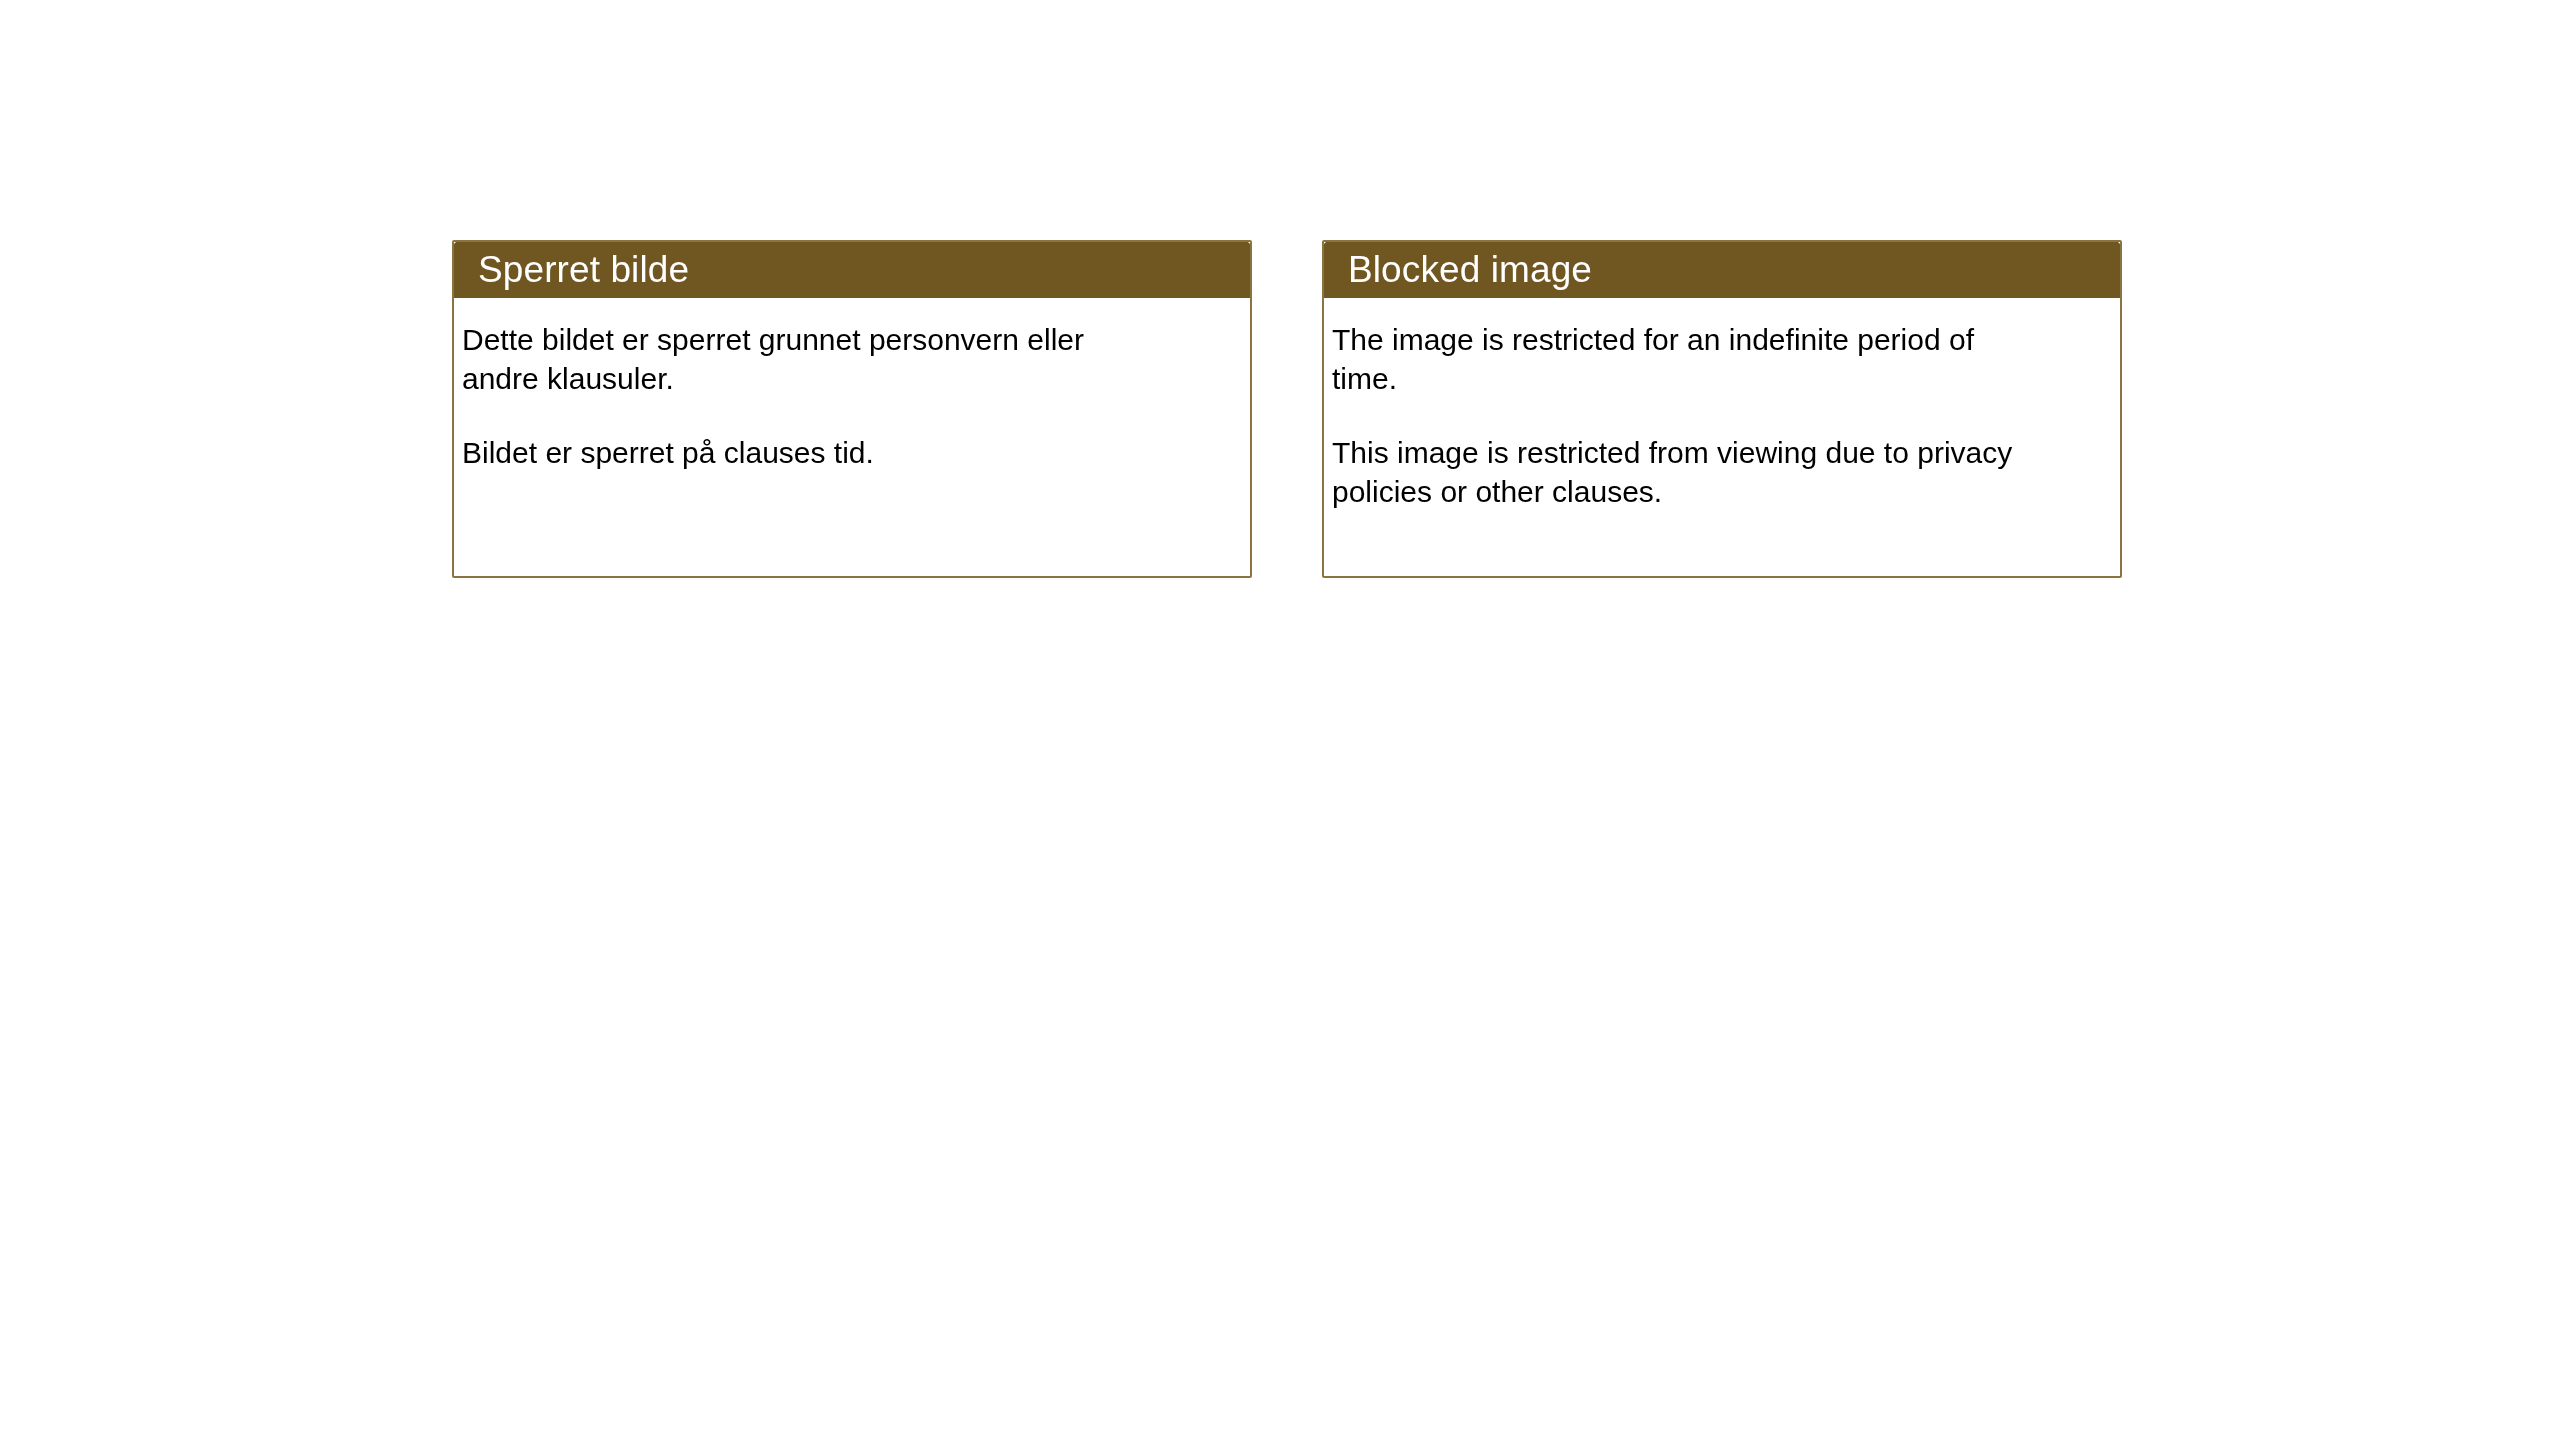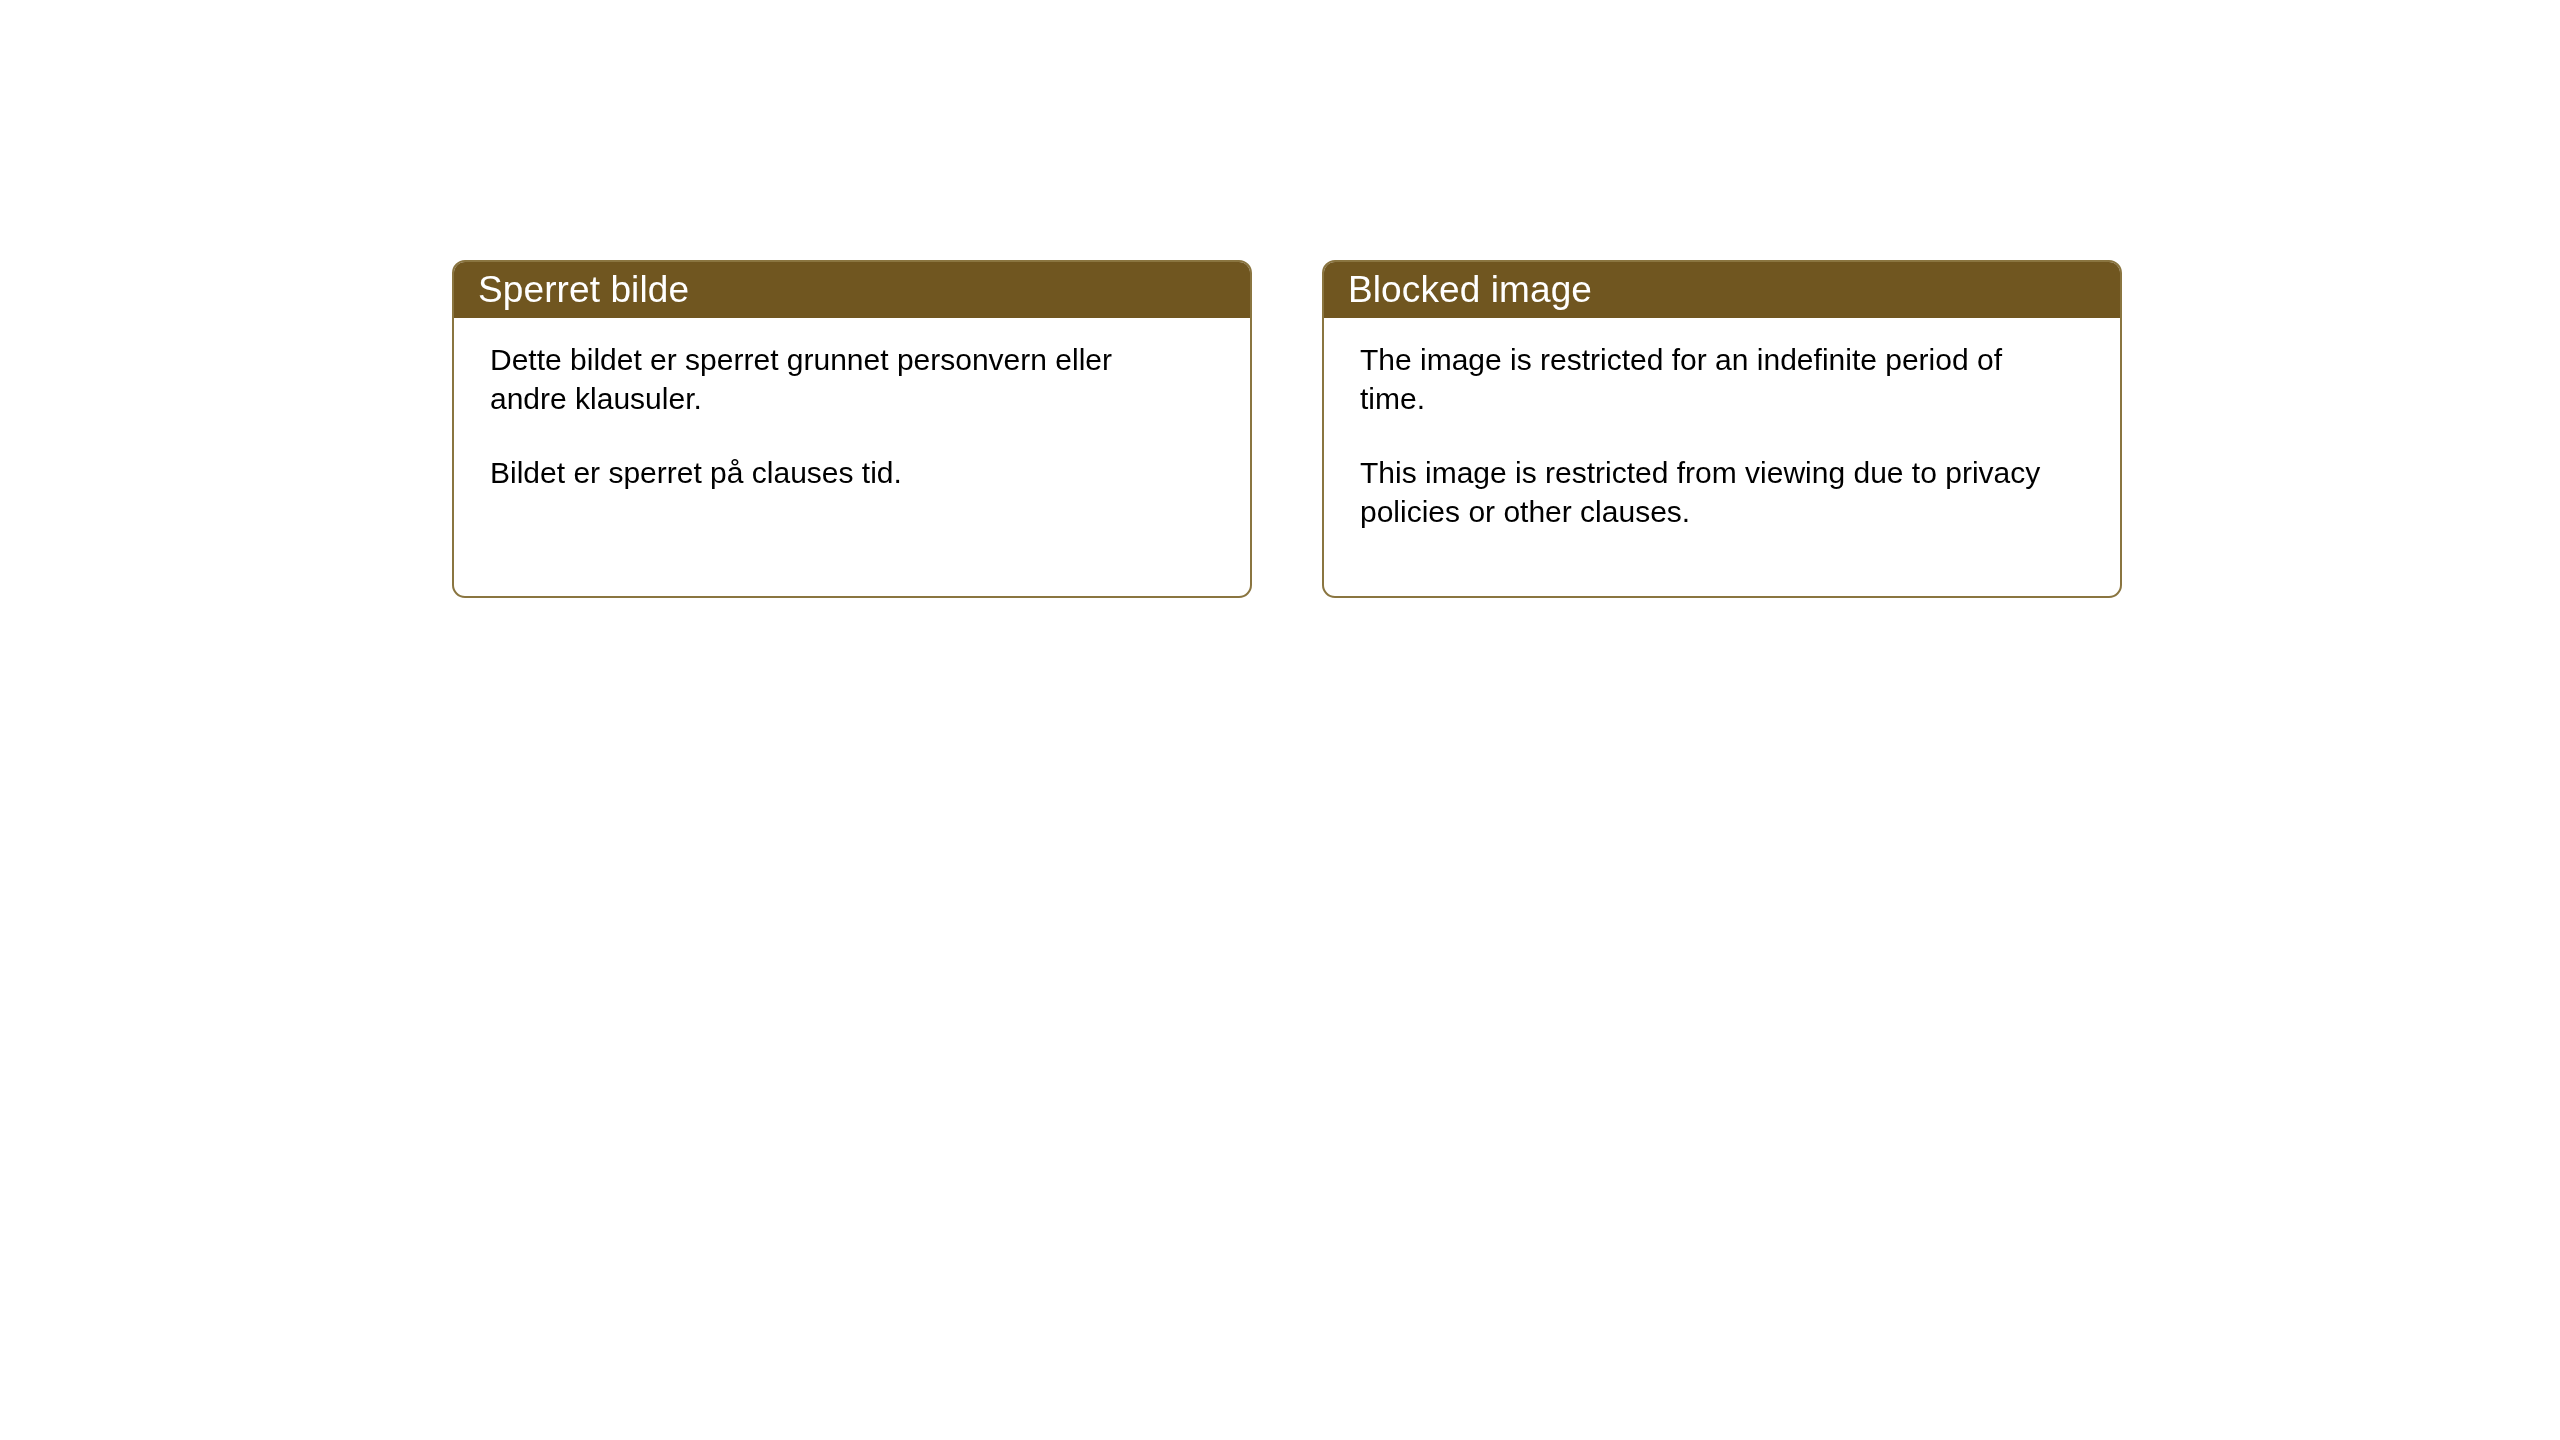--- a/index.html
+++ b/index.html
@@ -21,23 +21,22 @@
     top: 0;
     width: 2560px;
     height: 1440px;
   }
 
   .notice-card {
     position: absolute;
     box-sizing: border-box;
     background: #ffffff;
     border: 2px solid #8a7540;
-    border-radius: 13px;
+    border-radius: 2px;
     overflow: hidden;
-    margin-top: 20px;
   }
 
   .notice-card.left {
     left: 452px;
     top: 240px;
     width: 800px;
     height: 338px;
   }
 
   .notice-card.right {
@@ -62,21 +61,21 @@
   .notice-title {
     color: #ffffff;
     font-size: 37px;
     font-weight: 400;
     line-height: 1;
     letter-spacing: 0.1px;
     white-space: nowrap;
   }
 
   .notice-body {
-    padding: 22px 26px 0 36px;
+    padding: 22px 26px 0 8px;
   }
 
   .notice-paragraph {
     color: #000000;
     font-size: 30px;
     font-weight: 400;
     line-height: 1.3;
     margin: 0;
     max-width: 700px;
   }

